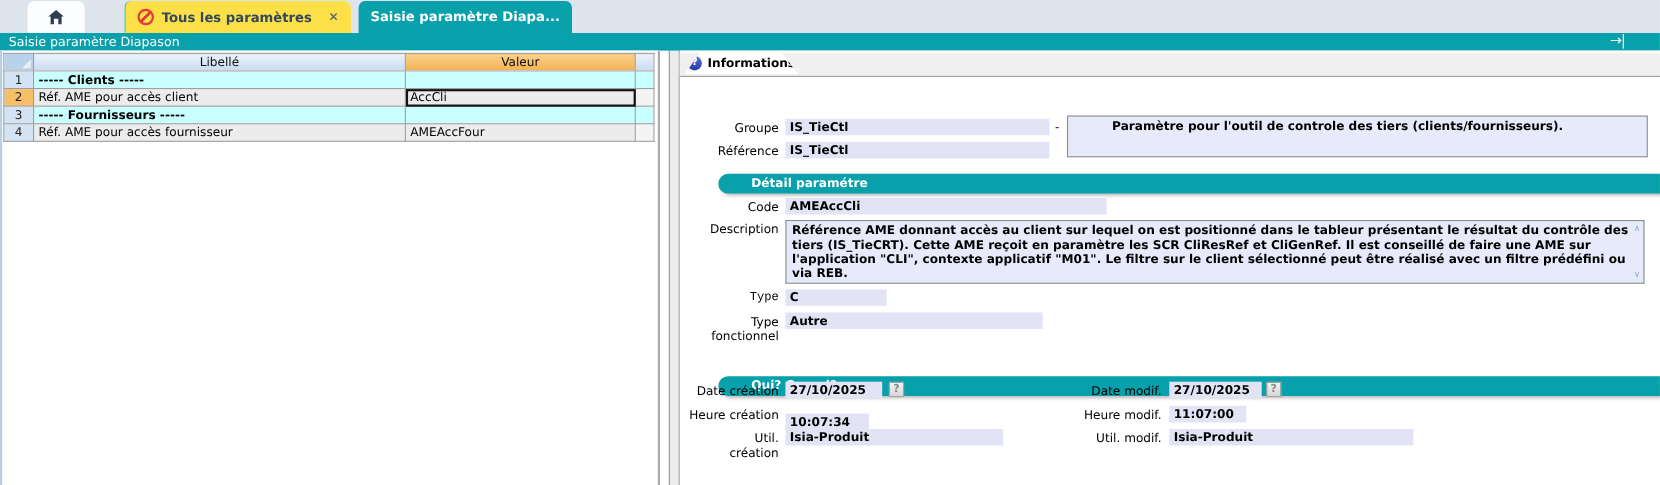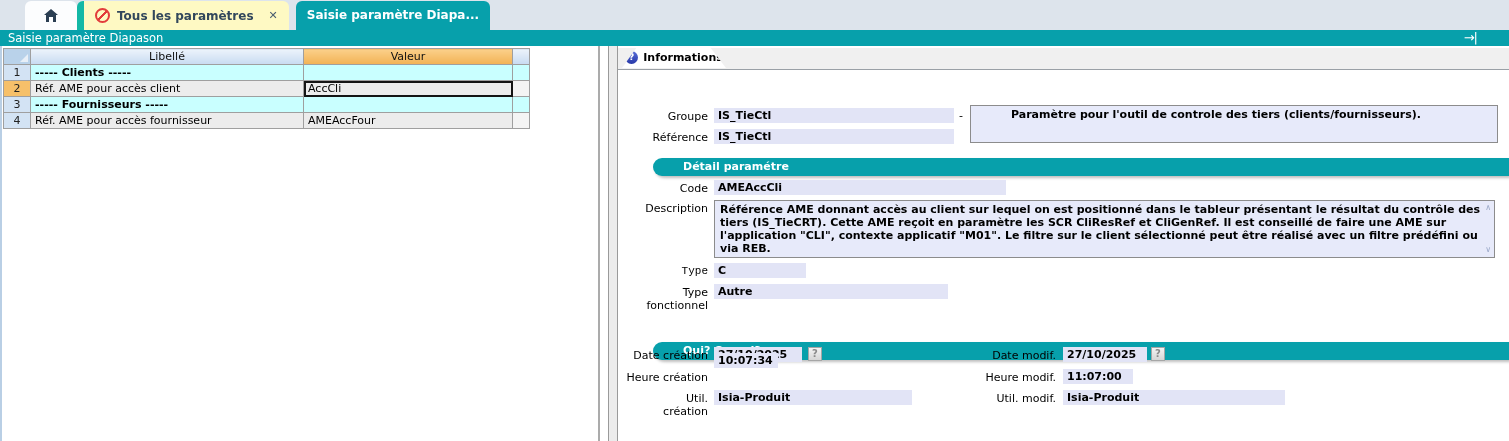--- a/index.html
+++ b/index.html
@@ -8,21 +8,21 @@
     position:relative; width:1509px; height:441px; overflow:hidden;
     font-family:"DejaVu Sans","Liberation Sans",sans-serif; font-size:11px; color:#000;
     background:#fff;
   }
 
   
   .tabbar { height:30px; background:#dde4ec; display:flex; align-items:flex-end; padding-left:25px; }
   .tab { height:29px; display:flex; align-items:center; gap:7px; padding:0 11px;
          border-radius:6px 6px 0 0; font-size:12px; font-weight:bold; cursor:default; }
   .tab-home { background:#fcfdfe; width:52px; justify-content:center; }
-  .tab-inactive { background:#fef9c3; color:#32475c; border-left:7px solid #14b8a6; }
+  .tab-inactive { background:#fde047; color:#32475c; border-left:1px solid #14b8a6;margin-left:36px; }
   .tab-active { background:#07a0ab; color:#fff; margin-left:7px;flex-direction:column; }
   .close-x { font-size:11px; font-weight:bold; margin-left:8px; cursor:pointer; }
   .tab-inactive .close-x { color:#4a5d70; }
   .home-svg { width:16px; height:15px; display:block; }
   .noentry { width:15px; height:15px; border:2px solid #e23c3c; border-radius:50%;
              background:linear-gradient(135deg, transparent 41%, #e23c3c 41%, #e23c3c 59%, transparent 59%); }
   .winicon { width:14px; height:14px; background:#fff; border-radius:3px; position:relative; }
   .winicon::after { content:""; position:absolute; left:3px; right:3px; top:5.5px; height:3px; background:#07a0ab; }
 
   
@@ -38,21 +38,21 @@
               border-left:1px solid #9a9a9a; border-right:1px solid #9a9a9a; cursor:col-resize; }
   .right-panel { flex:1; position:relative; background:#fff; }
 
   
   table.grid { border-collapse:collapse; position:absolute; top:2px; left:1px; table-layout:fixed; }
   table.grid th, table.grid td { border:1px solid #9f9f9f; height:16px; padding:0 4px;
     font-size:11px; font-weight:normal; overflow:hidden; white-space:nowrap; }
   th.corner { width:27px; background:#b9d2ea; position:relative; }
   th.corner::after { content:""; position:absolute; right:2px; bottom:2px;
     border-left:8px solid transparent; border-bottom:8px solid #e8eff7; }
-  th.h-libelle { width:273px; background:linear-gradient(#ecf3fb,#c8dbf1); color:#111; }
+  th.h-libelle { width:338px; background:linear-gradient(#ecf3fb,#c8dbf1); color:#111; }
   th.h-valeur { width:209px; background:linear-gradient(#fbd08a,#f2b254); color:#111; }
   th.h-sliver { width:17px; background:linear-gradient(#ecf3fb,#c8dbf1); }
   td.cell-num { background:#d3e3f4; text-align:center; color:#222; cursor:pointer; }
   td.cell-num.sel { background:#f6c06a; }
   tr.row-group td.cell-label, tr.row-group td.cell-value, tr.row-group td.cell-sliver
       { background:#c9ffff; font-weight:bold; }
   tr.row-normal td.cell-label, tr.row-normal td.cell-value { background:#ececec; }
   tr.row-normal td.cell-sliver { background:#f4f4f4; }
   td.cell-value.selected { background:#fff; outline:2px solid #141414; outline-offset:-2px; }
 
@@ -179,21 +179,21 @@
       <div class="fvalue" style="left:96px; width:92px; top:217px;">C</div>
       <div class="flabel" style="left:0; width:90px; top:240px;">Type fonctionnel</div>
       <div class="fvalue" style="left:96px; width:234px; top:238px;">Autre</div>
 
       <div class="section-bar" style="top:296px;">Qui? Quand?</div>
 
       <div class="flabel" style="left:0; width:90px; top:303px;">Date création</div>
       <div class="fvalue" style="left:96px; width:88px; top:301px;">27/10/2025</div>
       <div class="helper-btn" style="left:190px; top:301px;">?</div>
       <div class="flabel" style="left:0; width:90px; top:325px;">Heure création</div>
-      <div class="fvalue" style="left:96px; width:64px; top:307px;">10:07:34</div>
+      <div class="fvalue" style="left:96px; width:76px; top:330px;">10:07:34</div>
       <div class="flabel" style="left:0; width:90px; top:346px;padding-left:20px;">Util. création</div>
       <div class="fvalue" style="left:96px; width:198px; top:344px;">Isia-Produit</div>
 
       <div class="flabel" style="left:330px; width:108px; top:303px;">Date modif.</div>
       <div class="fvalue" style="left:445px; width:84px; top:301px;">27/10/2025</div>
       <div class="helper-btn" style="left:533px; top:301px;">?</div>
       <div class="flabel" style="left:330px; width:108px; top:325px;">Heure modif.</div>
       <div class="fvalue" style="left:445px; width:70px; top:323px;">11:07:00</div>
       <div class="flabel" style="left:330px; width:108px; top:346px;">Util. modif.</div>
       <div class="fvalue" style="left:445px; width:222px; top:344px;">Isia-Produit</div>

